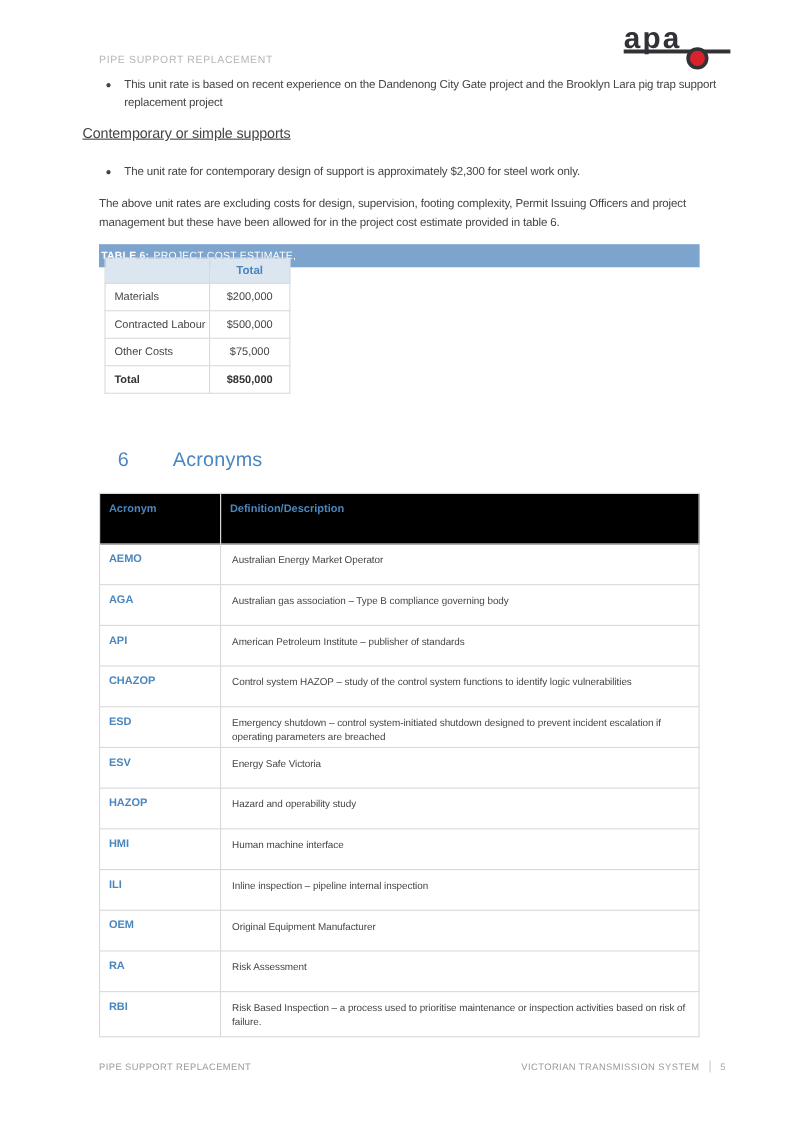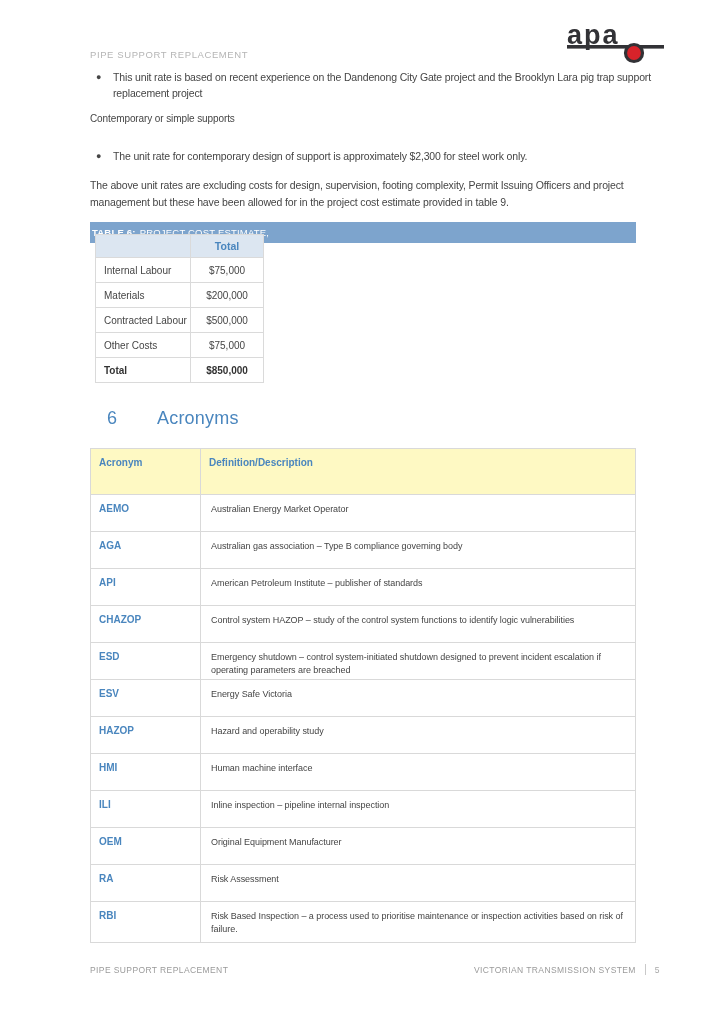--- a/index.html
+++ b/index.html
@@ -22,21 +22,21 @@
   .logo { position:absolute; left:566px; top:20px; width:100px; height:44px; }
 
   
   .bullet-item {
     position:absolute; left:90px; width:580px;
     display:flex; font-size:10.5px; line-height:16px;
     letter-spacing:-0.15px; color:#454545;
   }
   .bullet-item .dot { width:23px; flex:0 0 23px; padding-left:6px; font-size:9px; line-height:16px; }
   .bullet-1 { top:69px; }
-  .subheading { position:absolute; left:90px; top:113px; font-size:10px; color:#454545; letter-spacing:-0.1px; }
+  .subheading { position:absolute; left:75px; top:113px; font-size:13px; color:#454545; letter-spacing:-0.1px;text-decoration:underline; }
   .bullet-2 { top:148px; }
   .paragraph {
     position:absolute; left:90px; top:177px; width:580px;
     font-size:10.5px; line-height:16.5px; letter-spacing:-0.15px; color:#454545;
   }
 
   
   .caption-bar {
     position:absolute; left:90px; top:222px; width:546px; height:21px;
     background:#7da4cd; color:#ffffff;
@@ -66,21 +66,21 @@
   .section-heading .sec-num { display:inline-block; width:50px; }
 
   
   .acr-table {
     position:absolute; left:90px; top:448px; width:546px;
     border-collapse:collapse; table-layout:fixed;
   }
   .acr-table th, .acr-table td {
     border:1px solid #d9d9d9; vertical-align:top; text-align:left;
   }
-  .acr-table th { background:#fef9c3; height:46px; color:#4a86be; font-size:10px; padding:8px 0 0 8px; }
+  .acr-table th { background:#000000; height:46px; color:#4a86be; font-size:10px; padding:8px 0 0 8px; }
   .acr-table .col-acr { width:110px; }
   .acr-table td { height:37px; padding:8px 6px 0 8px; }
   .acr-table td.acr { color:#4a86be; font-weight:bold; font-size:10px; }
   .acr-table td.def { font-size:9px; line-height:12.5px; color:#454545; padding-left:10px; letter-spacing:-0.05px; }
   .acr-table tr.tall td { height:41px; }
 
   
   .doc-footer {
     position:absolute; left:90px; top:964px; width:570px;
     display:flex; justify-content:space-between; align-items:center;
@@ -109,35 +109,31 @@
     <span>This unit rate is based on recent experience on the Dandenong City Gate project and the Brooklyn Lara pig trap support replacement project</span>
   </div>
 
   <div class="subheading">Contemporary or simple supports</div>
 
   <div class="bullet-item bullet-2">
     <span class="dot">●</span>
     <span>The unit rate for contemporary design of support is approximately $2,300 for steel work only.</span>
   </div>
 
-  <div class="paragraph">The above unit rates are excluding costs for design, supervision, footing complexity, Permit Issuing Officers and project management but these have been allowed for in the project cost estimate provided in table 9.</div>
+  <div class="paragraph">The above unit rates are excluding costs for design, supervision, footing complexity, Permit Issuing Officers and project management but these have been allowed for in the project cost estimate provided in table 6.</div>
 
   <div class="caption-bar">
     <span class="cap-label">TABLE 6:</span><span>PROJECT COST ESTIMATE,</span>
   </div>
 
   <table class="cost-table">
     <tbody>
         <tr>
       <th class="col-label"></th>
       <th class="col-value">Total</th>
-    </tr>
-    <tr>
-      <td class="col-label">Internal Labour</td>
-      <td class="col-value">$75,000</td>
     </tr>
     <tr>
       <td class="col-label">Materials</td>
       <td class="col-value">$200,000</td>
     </tr>
     <tr>
       <td class="col-label">Contracted Labour</td>
       <td class="col-value">$500,000</td>
     </tr>
     <tr>

